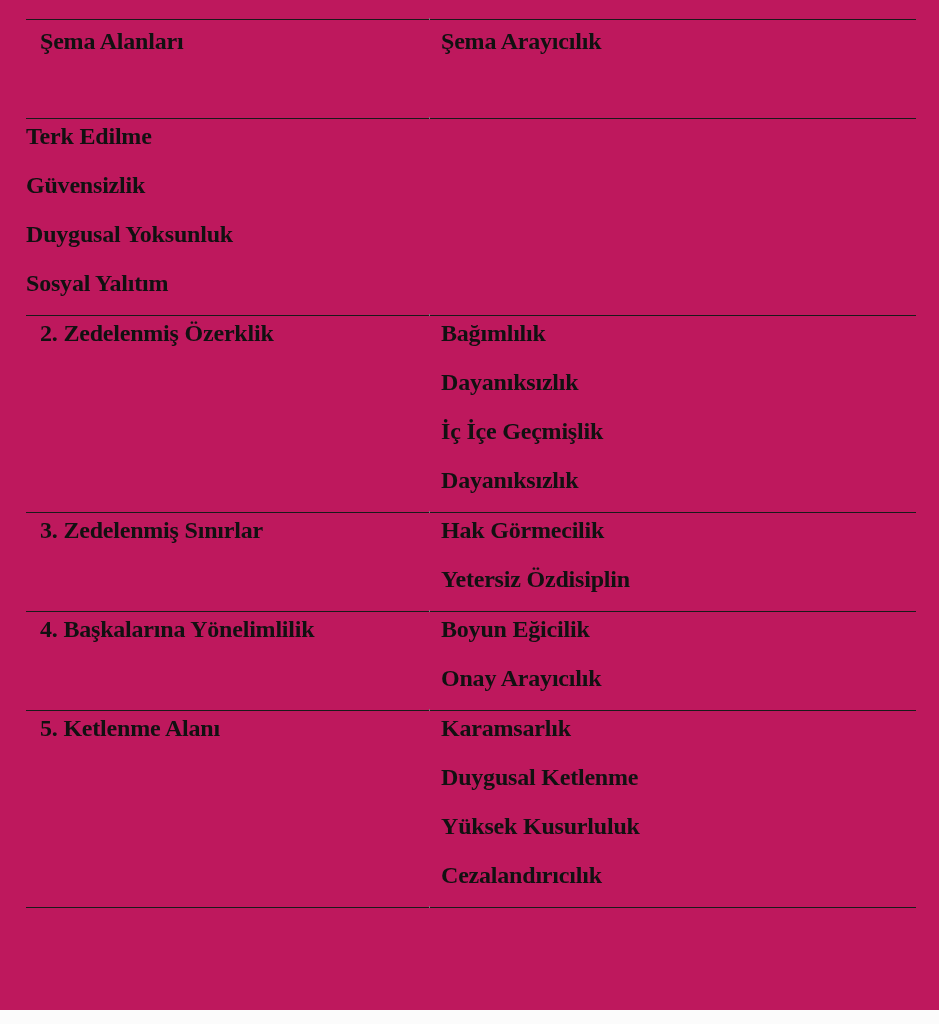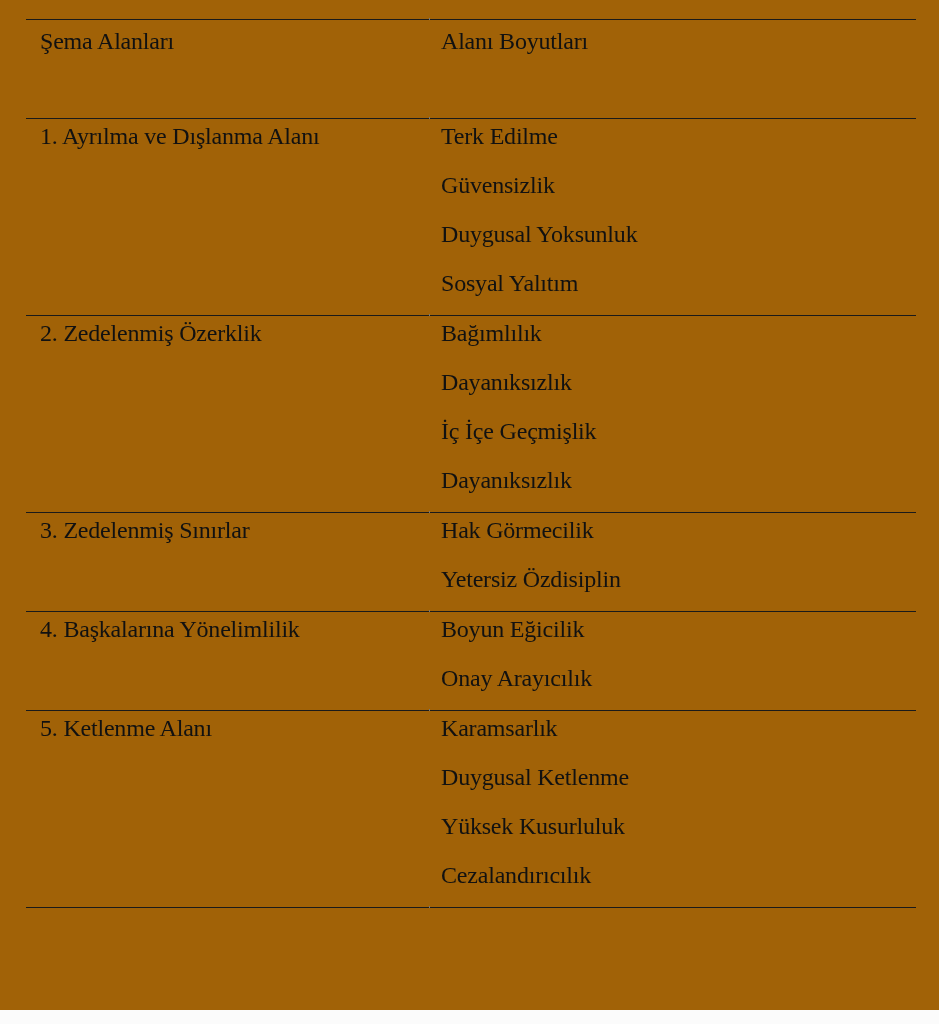--- a/index.html
+++ b/index.html
@@ -13,21 +13,22 @@
       position: relative;
       overflow: hidden;
       font-family: "Liberation Serif", "DejaVu Serif", serif;
       color: #111111;
     }
     .page {
       position: absolute;
       left: 0; top: 0;
       width: 939px;
       height: 1010px;
-      background: #a16207;
+      background: #be185d;
+      font-weight: bold;
     }
     .bottom-band {
       position: absolute;
       left: 0; top: 1010px;
       width: 939px;
       height: 14px;
       background: #fbfbfb;
     }
     .table {
       position: absolute;
@@ -97,30 +98,27 @@
 <div class="page">
   <div class="table">
 
     <div class="rule"></div>
 
     <div class="row header-row">
       <div class="col-a">
         <div class="cell-text">Şema Alanları</div>
       </div>
       <div class="col-b">
-        <div class="cell-text">Alanı Boyutları</div>
+        <div class="cell-text">Şema Arayıcılık</div>
       </div>
     </div>
 
     <div class="rule"></div>
 
     <div class="row group">
-      <div class="col-a">
-        <div class="cell-text">1. Ayrılma ve Dışlanma Alanı</div>
-      </div>
       <div class="col-b">
         <div class="cell-text">Terk Edilme</div>
         <div class="cell-text">Güvensizlik</div>
         <div class="cell-text">Duygusal Yoksunluk</div>
         <div class="cell-text">Sosyal Yalıtım</div>
       </div>
     </div>
 
     <div class="rule"></div>
 

